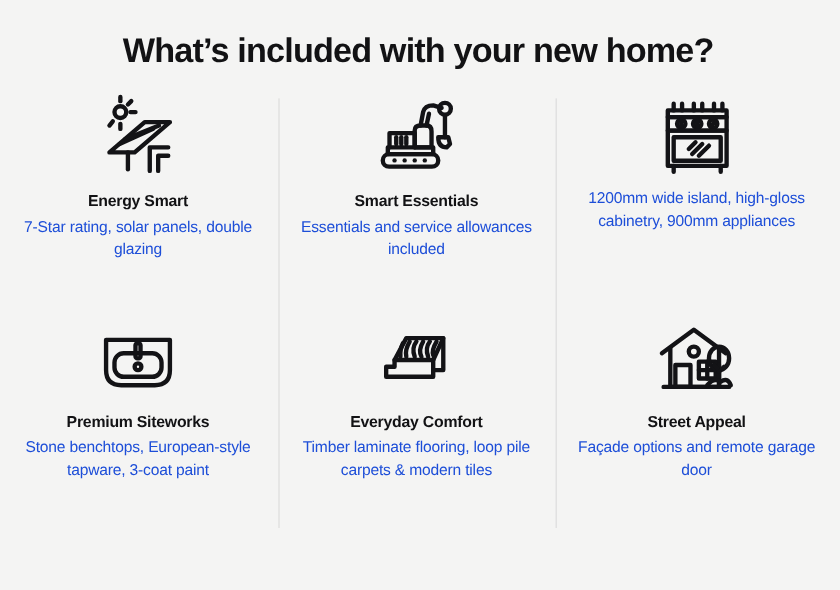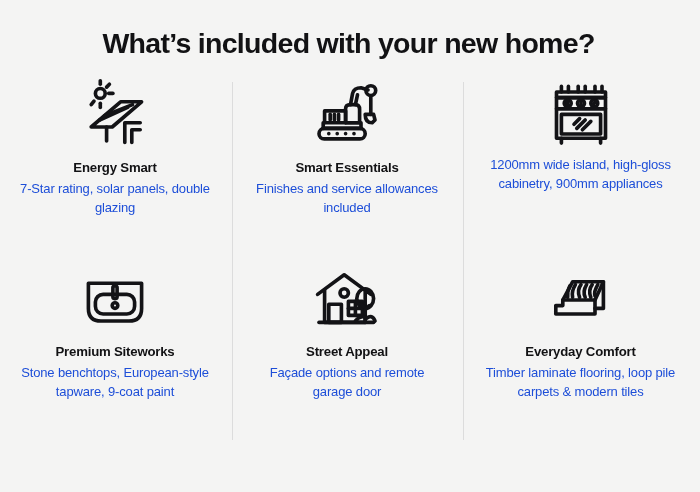--- a/index.html
+++ b/index.html
@@ -158,21 +158,21 @@
             <line x1="38" y1="52" x2="38" y2="60"></line>
             <path d="M48 64 L48 44 Q48 38 55 38 L62 38 Q68 38 68 45 L68 64 Z"></path>
             <path d="M55 38 L58 22 Q60 14 70 14 L80 17"></path>
             <path d="M62 38 L65 24"></path>
             <circle cx="84" cy="18" r="7"></circle>
             <path d="M84 27 L84 52"></path>
             <path d="M76 52 Q76 64 86 64 L90 60 L88 52 Z"></path>
           </svg>
         </div>
         <div class="card-title">Smart Essentials</div>
-        <div class="card-desc">Finishes and service allowances included</div>
+        <div class="card-desc">Essentials and service allowances included</div>
       </div>
 
       <div class="card">
         <div class="card-icon">
           <svg viewBox="0 0 100 100" aria-hidden="true">
             <line x1="22" y1="12" x2="22" y2="20"></line>
             <line x1="32" y1="12" x2="32" y2="20"></line>
             <line x1="46" y1="12" x2="46" y2="20"></line>
             <line x1="56" y1="12" x2="56" y2="20"></line>
             <line x1="70" y1="12" x2="70" y2="20"></line>
@@ -200,21 +200,39 @@
       <div class="card row-2">
         <div class="card-icon">
           <svg viewBox="0 0 100 100" aria-hidden="true">
             <path d="M12 26 L88 26 L88 62 Q88 80 70 80 L30 80 Q12 80 12 62 Z"></path>
             <rect x="22" y="42" width="56" height="28" rx="11"></rect>
             <rect x="47" y="30" width="6" height="18" rx="2.5"></rect>
             <circle cx="50" cy="58" r="4"></circle>
           </svg>
         </div>
         <div class="card-title">Premium Siteworks</div>
-        <div class="card-desc">Stone benchtops, European-style tapware, 9-coat paint</div>
+        <div class="card-desc">Stone benchtops, European-style tapware, 3-coat paint</div>
+      </div>
+
+      <div class="card row-2">
+        <div class="card-icon">
+          <svg viewBox="0 0 100 100" aria-hidden="true">
+            <path d="M24 50 L38 24 L82 24 L82 62 L70 62 L70 70 L14 70 L14 58 L24 58 Z"></path>
+            <path d="M24 50 L70 50 L70 62"></path>
+            <path d="M70 50 L82 24"></path>
+            <path d="M42 28 Q36 38 38 46"></path>
+            <path d="M50 28 Q44 36 48 46"></path>
+            <path d="M58 28 Q52 38 56 46"></path>
+            <path d="M66 28 Q60 36 64 46"></path>
+            <path d="M74 28 Q68 38 70 44"></path>
+            <path d="M34 30 Q30 38 31 46"></path>
+          </svg>
+        </div>
+        <div class="card-title">Everyday Comfort</div>
+        <div class="card-desc">Timber laminate flooring, loop pile carpets &amp; modern tiles</div>
       </div>
 
       <div class="card row-2">
         <div class="card-icon">
           <svg viewBox="0 0 100 100" aria-hidden="true">
             <polyline points="8,42 46,14 84,42"></polyline>
             <path d="M18 36 L18 82 L76 82 L76 36"></path>
             <line x1="10" y1="82" x2="88" y2="82"></line>
             <circle cx="46" cy="40" r="6"></circle>
             <rect x="24" y="56" width="18" height="26"></rect>
@@ -225,33 +243,15 @@
             <line x1="76" y1="56" x2="76" y2="82"></line>
             <line x1="76" y1="62" x2="70" y2="56"></line>
             <line x1="76" y1="64" x2="82" y2="58"></line>
             <path d="M62 80 Q70 70 78 76 Q86 70 90 80"></path>
           </svg>
         </div>
         <div class="card-title">Street Appeal</div>
         <div class="card-desc">Façade options and remote garage door</div>
       </div>
 
-      <div class="card row-2">
-        <div class="card-icon">
-          <svg viewBox="0 0 100 100" aria-hidden="true">
-            <path d="M24 50 L38 24 L82 24 L82 62 L70 62 L70 70 L14 70 L14 58 L24 58 Z"></path>
-            <path d="M24 50 L70 50 L70 62"></path>
-            <path d="M70 50 L82 24"></path>
-            <path d="M42 28 Q36 38 38 46"></path>
-            <path d="M50 28 Q44 36 48 46"></path>
-            <path d="M58 28 Q52 38 56 46"></path>
-            <path d="M66 28 Q60 36 64 46"></path>
-            <path d="M74 28 Q68 38 70 44"></path>
-            <path d="M34 30 Q30 38 31 46"></path>
-          </svg>
-        </div>
-        <div class="card-title">Everyday Comfort</div>
-        <div class="card-desc">Timber laminate flooring, loop pile carpets &amp; modern tiles</div>
-      </div>
-
     </div>
   </div>
 </div>
 
 </body></html>

